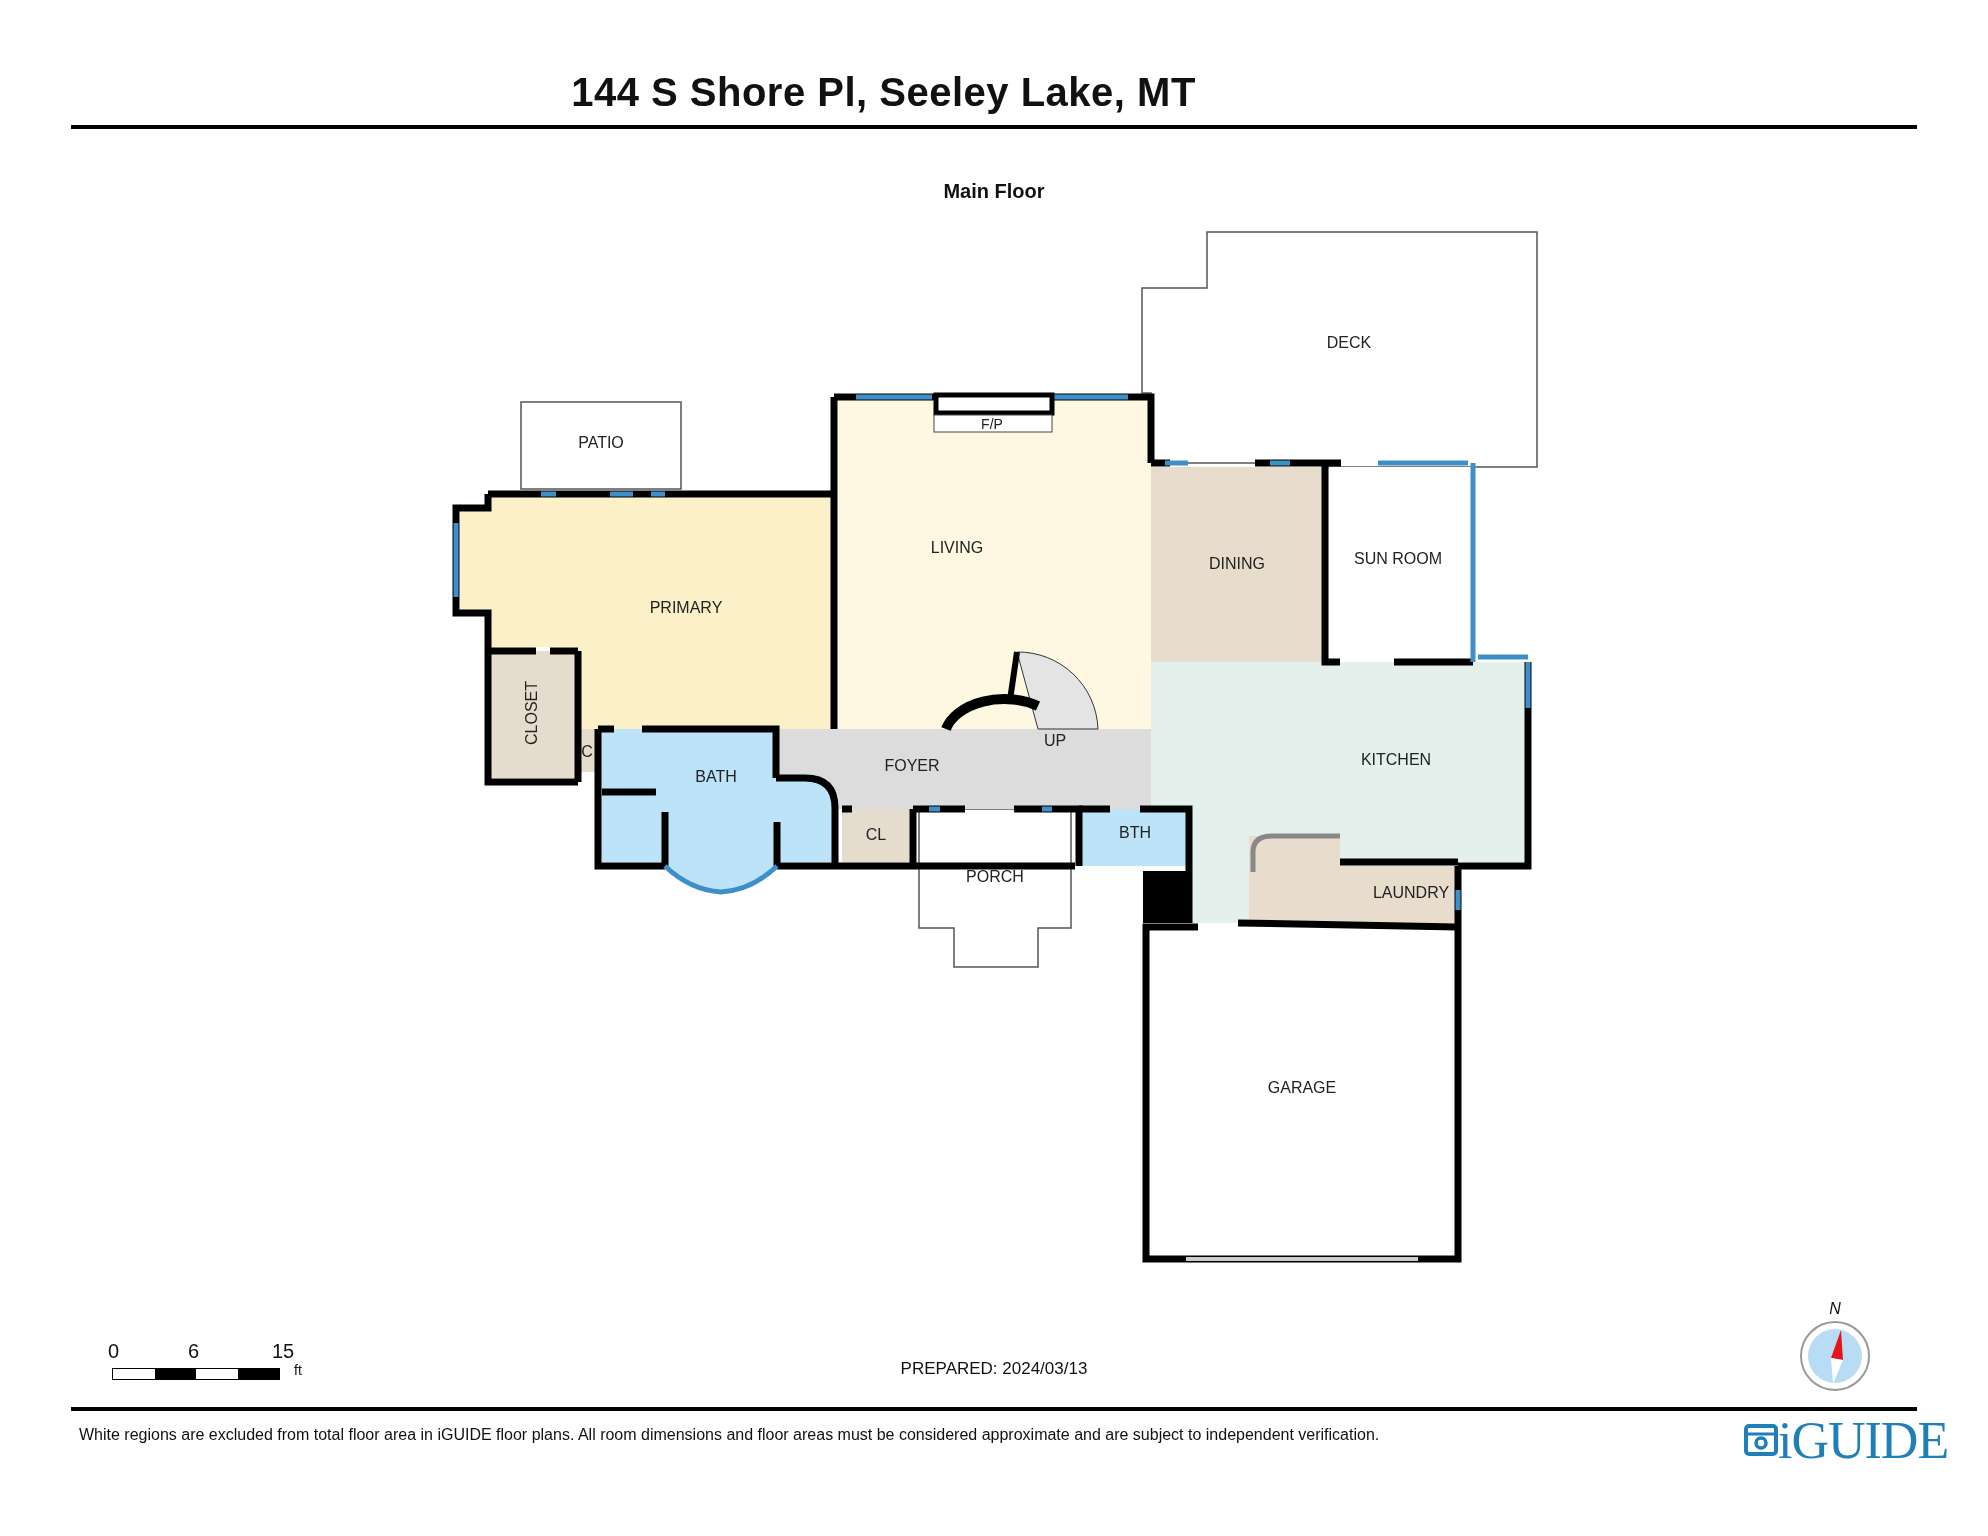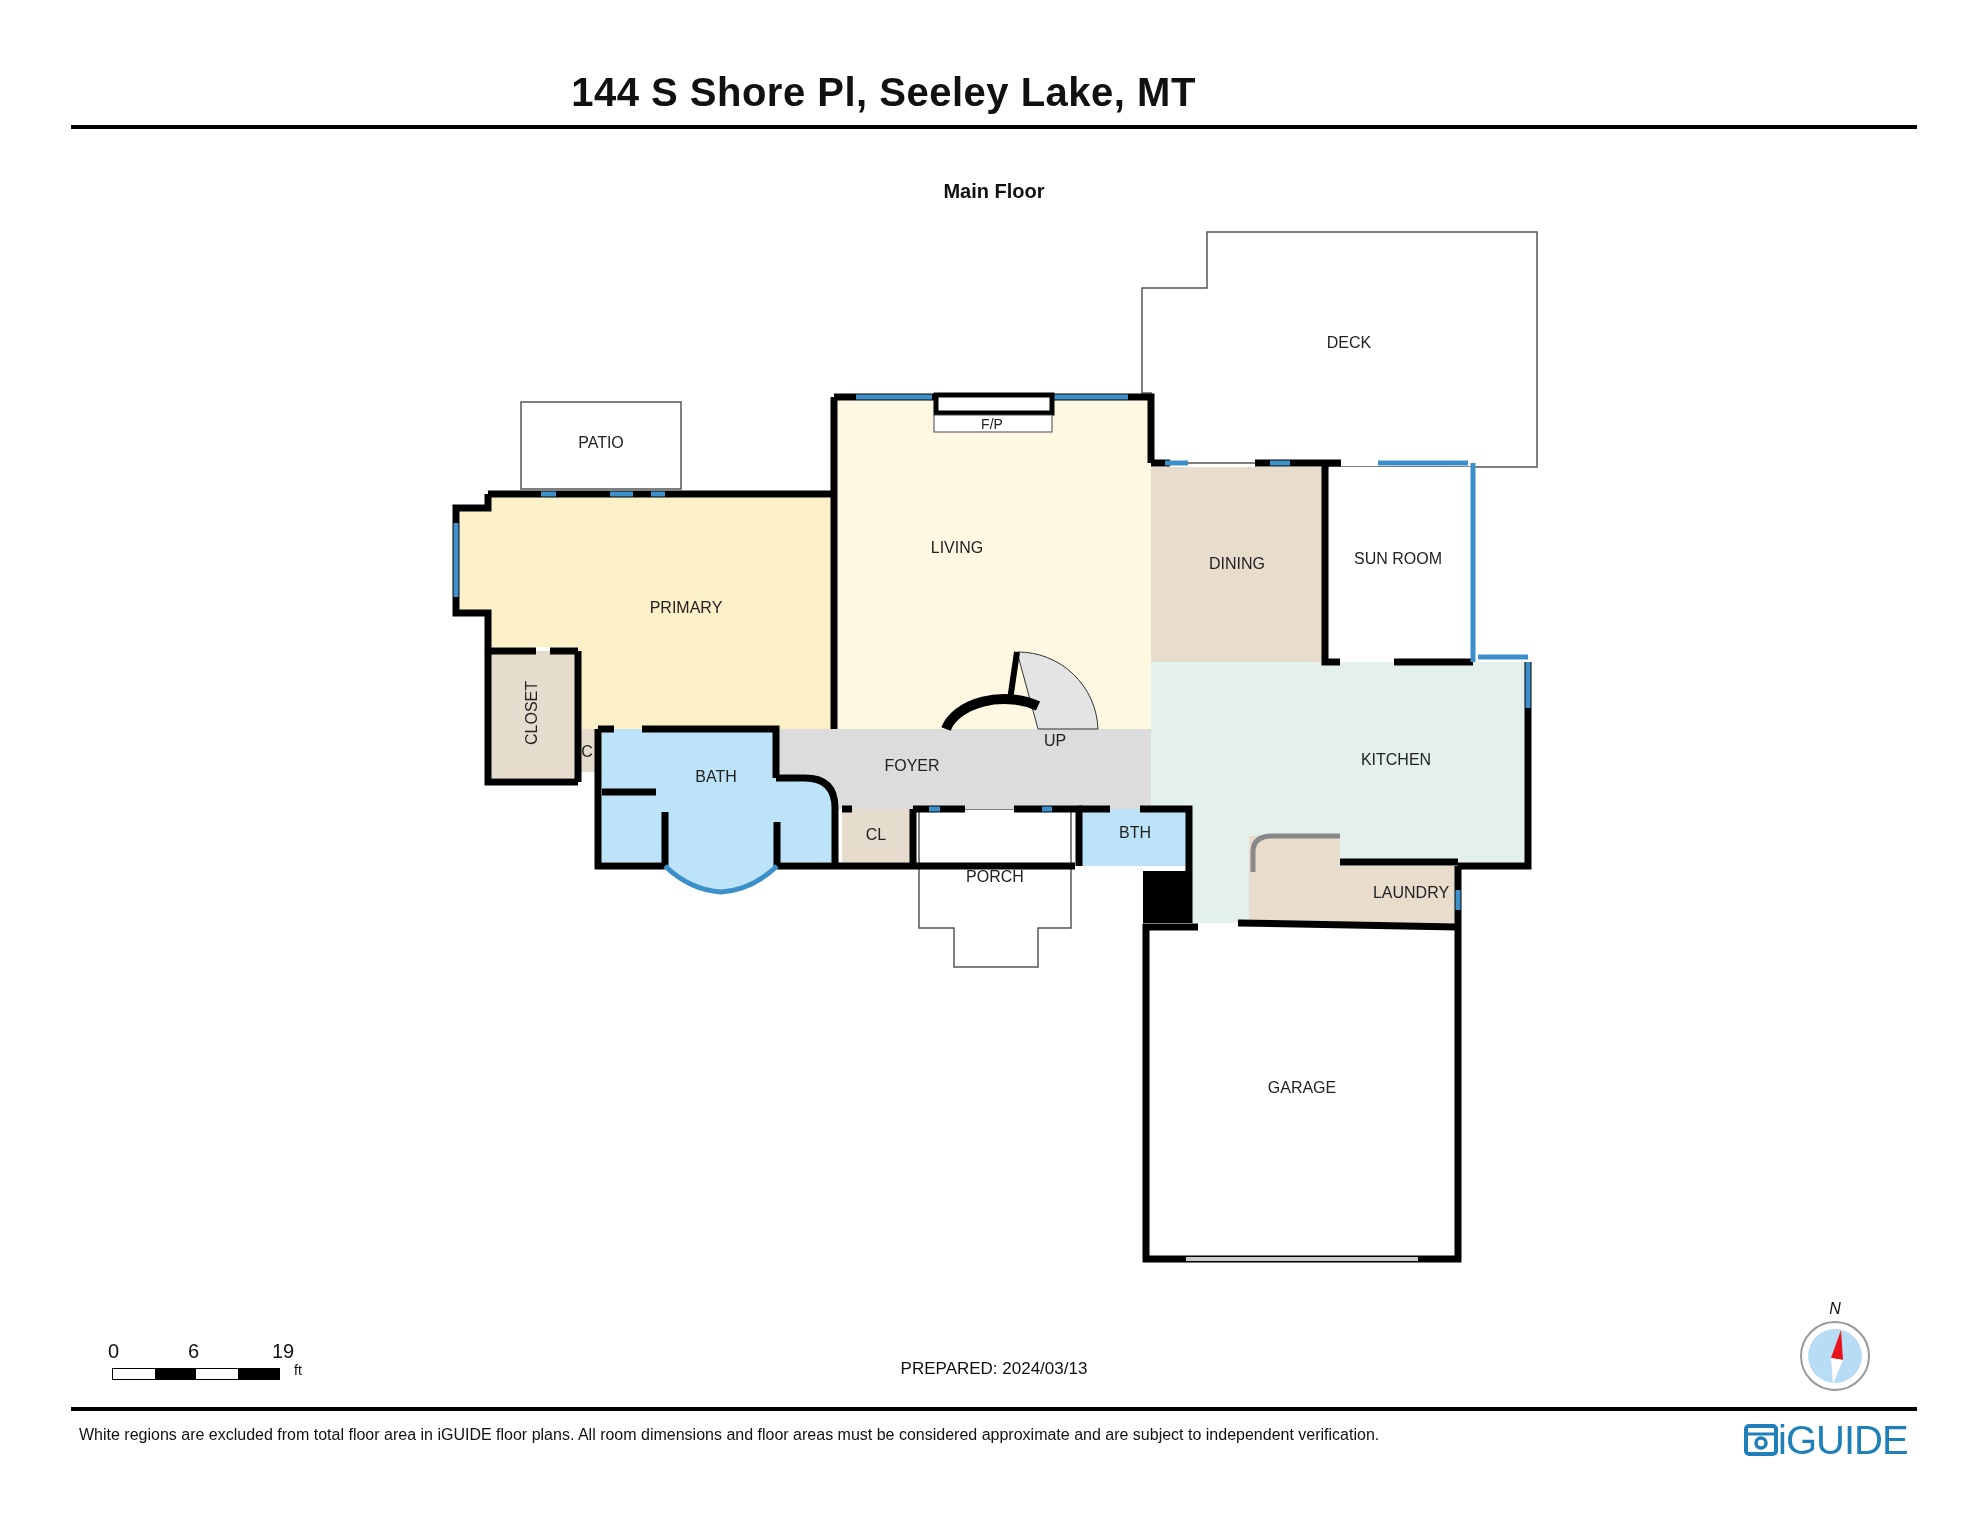--- a/index.html
+++ b/index.html
@@ -15,21 +15,21 @@
   .scale .tick { position: absolute; top: 0; font-size: 20px; }
   .scale .bar { position: absolute; top: 28px; left: 4px; width: 166px; height: 10px; border: 1.5px solid #000; display: flex; }
   .scale .bar span { flex: 1; }
   .scale .bar span.b { background: #000; }
   .scale .unit { position: absolute; left: 186px; top: 22px; font-size: 14px; text-align: right; }
   .prepared { position: absolute; left: 0; width: 1988px; top: 1359px; text-align: center; font-size: 17px; }
   .disclaimer { position: absolute; left: 79px; top: 1426px; font-size: 16px; }
   .compass { position: absolute; left: 1797px; top: 1300px; width: 76px; height: 92px; }
   .compass .n { position: absolute; left: 0; width: 76px; top: 0; text-align: center; font-style: italic; font-size: 16px; }
   .logo { position: absolute; left: 1744px; top: 1420px; height: 40px; display: flex; align-items: center; color: #1f7fb8; }
-  .logo .wordmark { font-size: 40px; letter-spacing: -1px; font-family: Liberation Sans, sans-serif; text-align: center; }
+  .logo .wordmark { font-size: 52px; letter-spacing: -1px; font-family: Liberation Serif, serif; text-align: center; }
 </style>
 </head>
 <body>
 
 <div class="title">144 S Shore Pl, Seeley Lake, MT</div>
 <div class="rule top"></div>
 <div class="subtitle">Main Floor</div>
 
 <svg class="plan" width="1988" height="1536" viewBox="0 0 1988 1536">
 
@@ -149,21 +149,21 @@
   <text class="room-label" x="995" y="878">PORCH</text>
   <text class="room-label" x="1135" y="834">BTH</text>
   <text class="room-label" x="1396" y="761">KITCHEN</text>
   <text class="room-label" x="1411" y="894">LAUNDRY</text>
   <text class="room-label" x="1302" y="1089">GARAGE</text>
 </svg>
 
 <div class="scale">
   <span class="tick" style="left:0px">0</span>
   <span class="tick" style="left:80px">6</span>
-  <span class="tick" style="left:164px">19</span>
+  <span class="tick" style="left:164px">15</span>
   <div class="bar">
       <span></span>
       <span class="b"></span>
       <span></span>
       <span class="b"></span>
     </div>
   <span class="unit">ft</span>
 </div>
 
 <div class="prepared">PREPARED: 2024/03/13</div>

